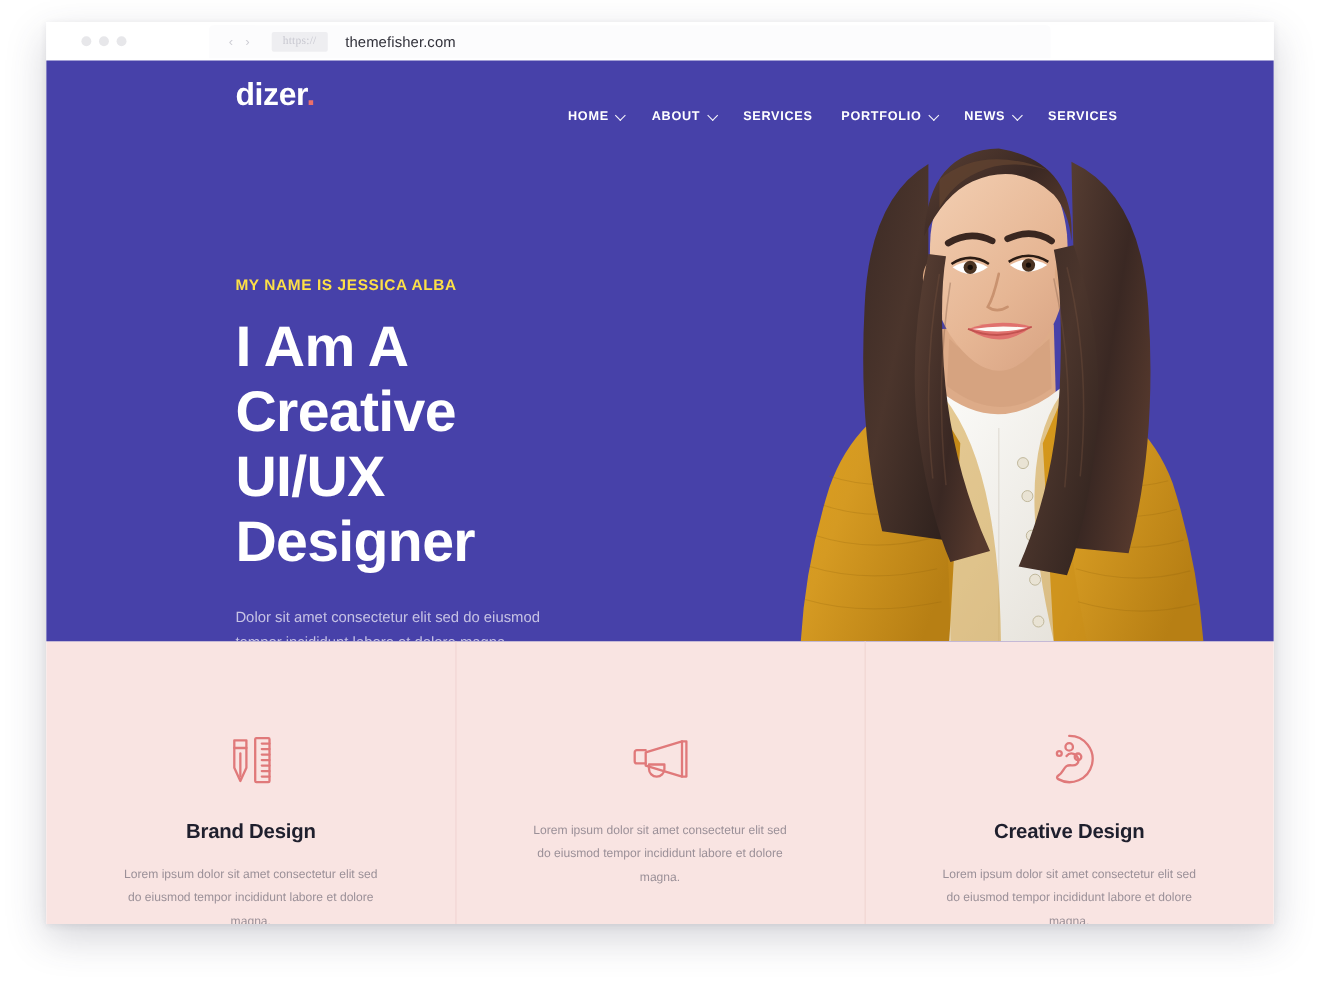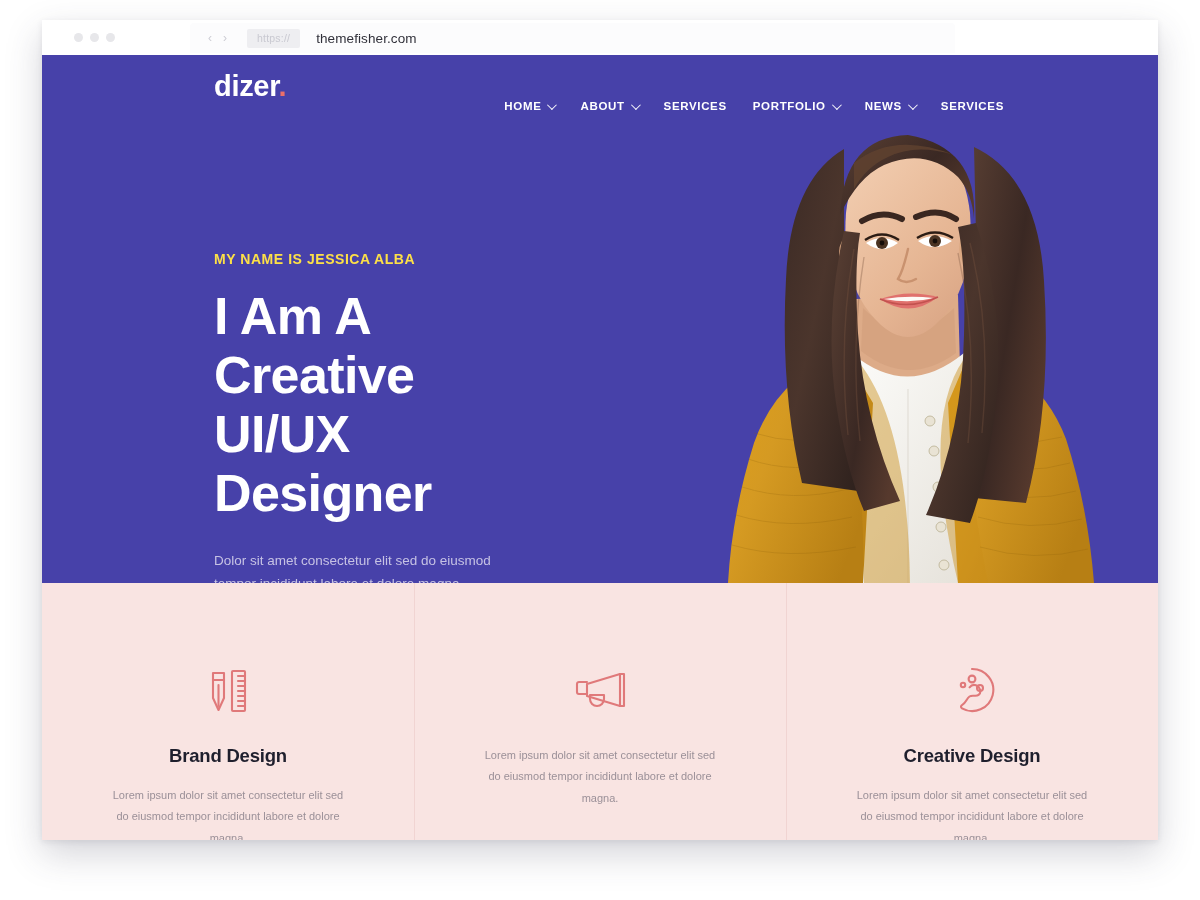--- a/index.html
+++ b/index.html
@@ -64,20 +64,21 @@
     margin-right: 20px;
     user-select: none;
   }
   .https-pill {
     background: #eeeef1;
     color: #c9c9d1;
     font-size: 10.5px;
     padding: 3px 10px 4px;
     border-radius: 2px;
     letter-spacing: 0.2px;
+    font-family: Liberation Serif, serif;
   }
   .url-text {
     margin-left: 16px;
     font-size: 13.5px;
     color: #31313a;
     letter-spacing: 0.1px;
   }
 
   
   .hero {
@@ -86,20 +87,21 @@
     background: #4741a9;
     overflow: hidden;
   }
 
   .navbar {
     position: relative;
     z-index: 4;
     height: 62px;
     display: flex;
     align-items: center;
+    gap: 12px;
   }
   .logo {
     margin-left: 172px;
     font-size: 29px;
     font-weight: 700;
     color: #ffffff;
     letter-spacing: -0.3px;
     line-height: 1;
   }
   .logo-dot { color: #ec6f6a; }

